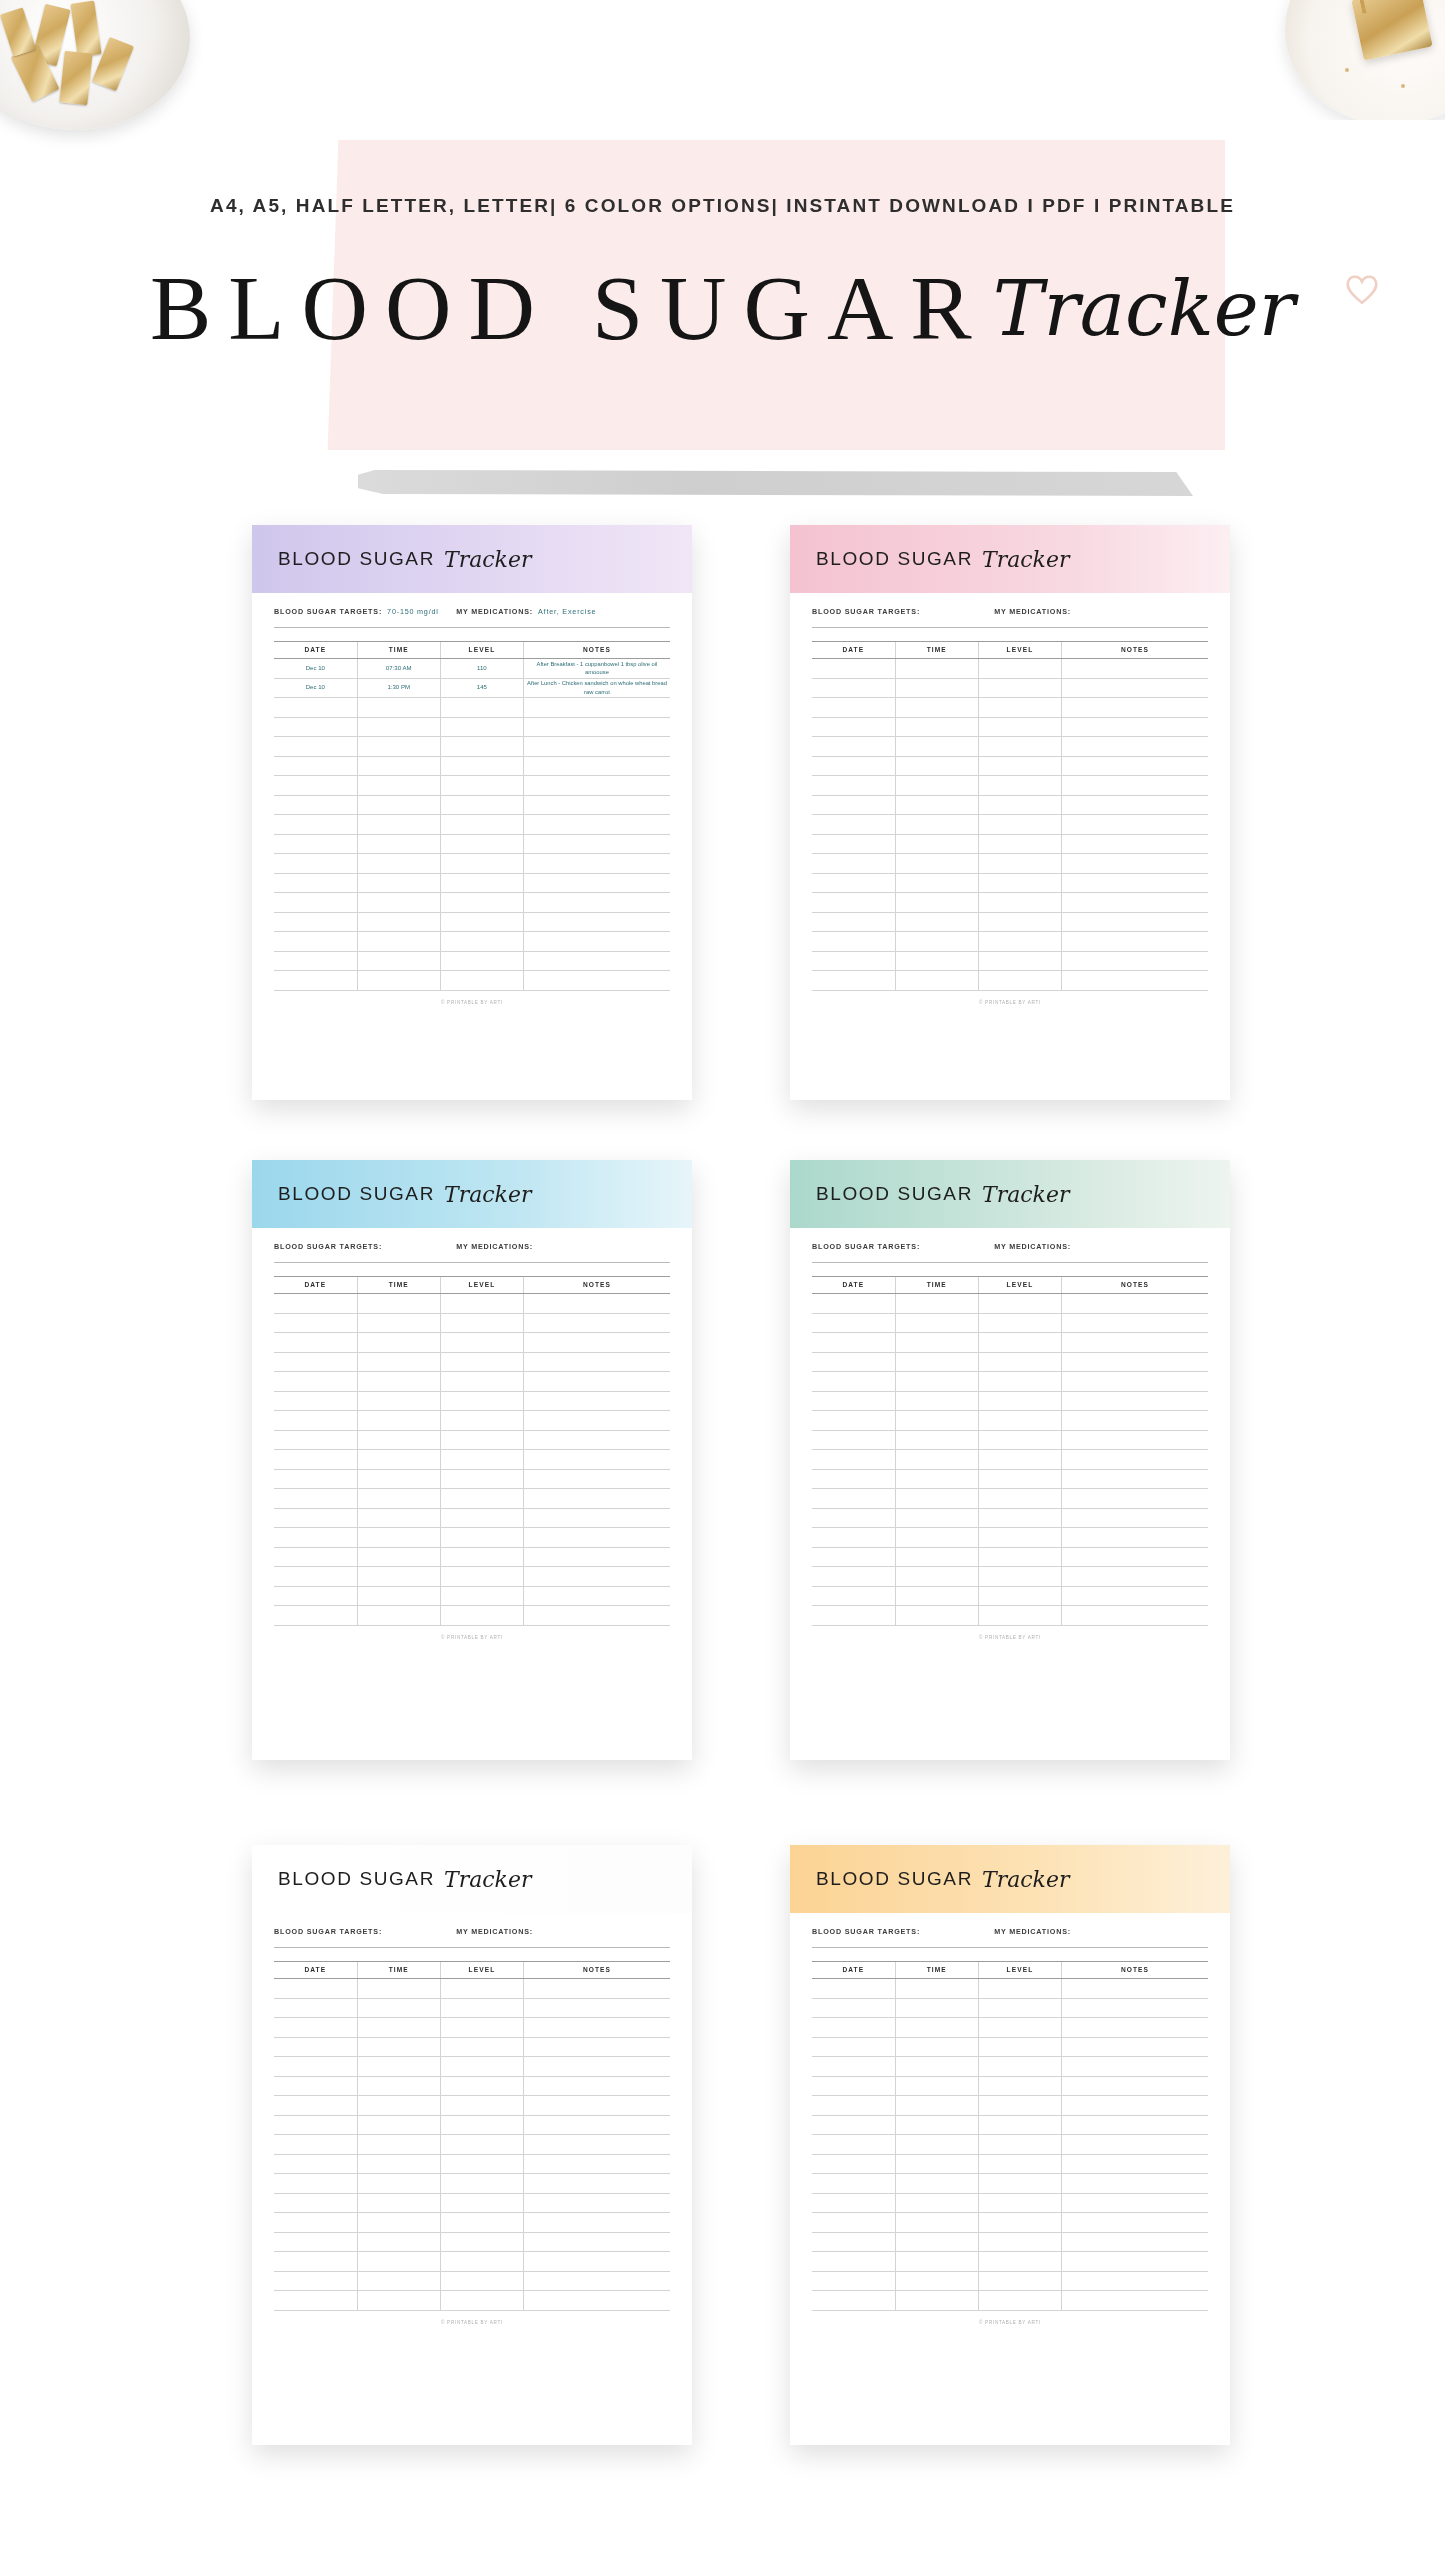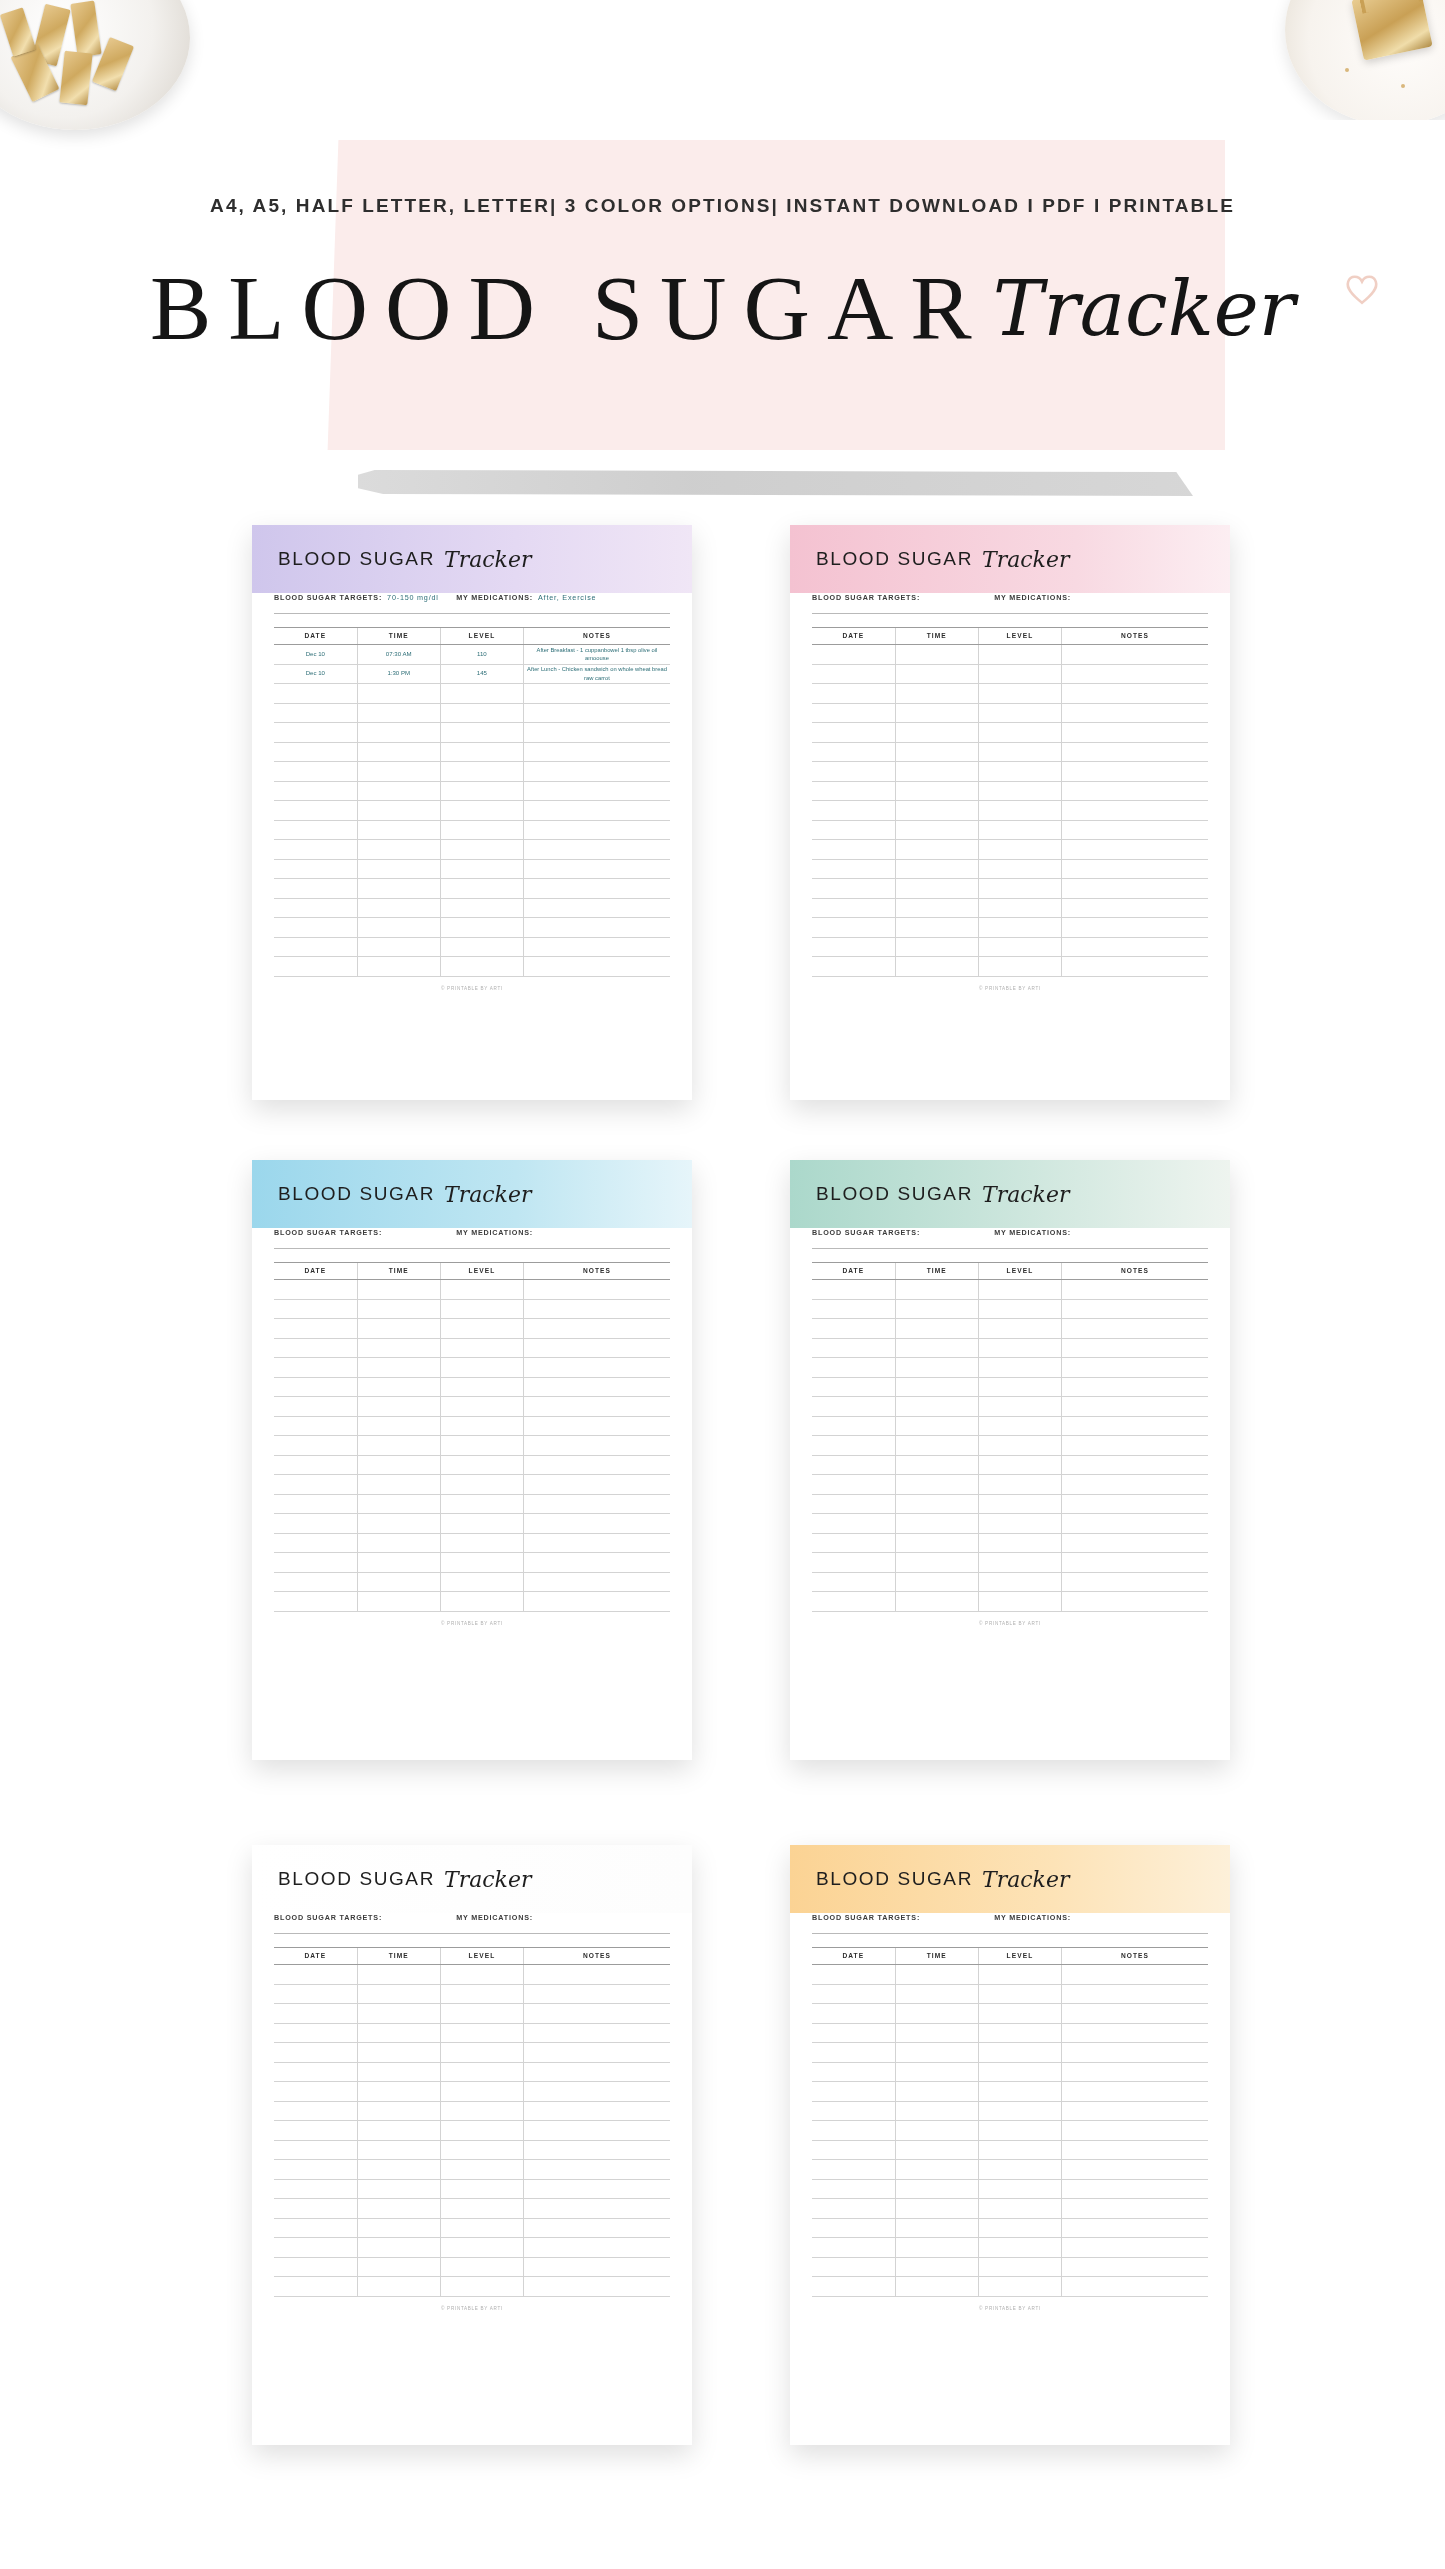--- a/index.html
+++ b/index.html
@@ -97,21 +97,21 @@
   .sheet-head .h-main{
     font-family:"Liberation Sans", sans-serif;
     font-size:19px;letter-spacing:1.6px;color:#1e1e1e;
   }
   .sheet-head .h-script{
     font-family:"DejaVu Serif", serif;font-style:italic;
     font-size:22px;color:#1e1e1e;margin-left:9px;
   }
   .meta-row{
     display:flex;font-size:7.2px;letter-spacing:.8px;color:#3b3b3b;
-    padding:0 22px;box-sizing:border-box;
+    padding:0 22px;box-sizing:border-box;margin-top:14px;
   }
   .meta-left{width:46%;}
   .meta-right{width:54%;}
   .meta-label{font-weight:700;}
   .meta-value{font-weight:400;margin-left:5px;}
   .meta-line{
     border-bottom:1px solid #b9b9b9;height:11px;margin:0 22px;
   }
   table.log{
     width:calc(100% - 44px);margin:13px 22px 0 22px;
@@ -153,21 +153,21 @@
 <div class="corner-rings">
   <div class="dish"></div>
   <div class="dish-speck" style="right:60px;top:46px;width:5px;height:5px;"></div>
   <div class="dish-speck" style="right:96px;top:68px;width:4px;height:4px;"></div>
   <div class="dish-speck" style="right:40px;top:84px;width:4px;height:4px;"></div>
   <div class="gold-clip2"></div>
 </div>
 
 <div class="pink-band"></div>
 
-<div class="subtitle">A4, A5, HALF LETTER, LETTER|  3 COLOR OPTIONS|  INSTANT DOWNLOAD I PDF I PRINTABLE</div>
+<div class="subtitle">A4, A5, HALF LETTER, LETTER|  6 COLOR OPTIONS|  INSTANT DOWNLOAD I PDF I PRINTABLE</div>
 
 <div class="title-wrap">
   <span class="title-main">BLOOD  SUGAR</span><span class="title-script">Tracker</span>
 </div>
 
 <svg class="heart" viewBox="0 0 32 30">
   <path d="M16 28 C6 20 1 14 3 8 C5 2 13 2 16 8 C19 2 27 2 29 8 C31 14 26 20 16 28 Z" fill="none" stroke="#f0cfc4" stroke-width="2.4"></path>
 </svg>
 
 <div class="gray-brush"></div>

